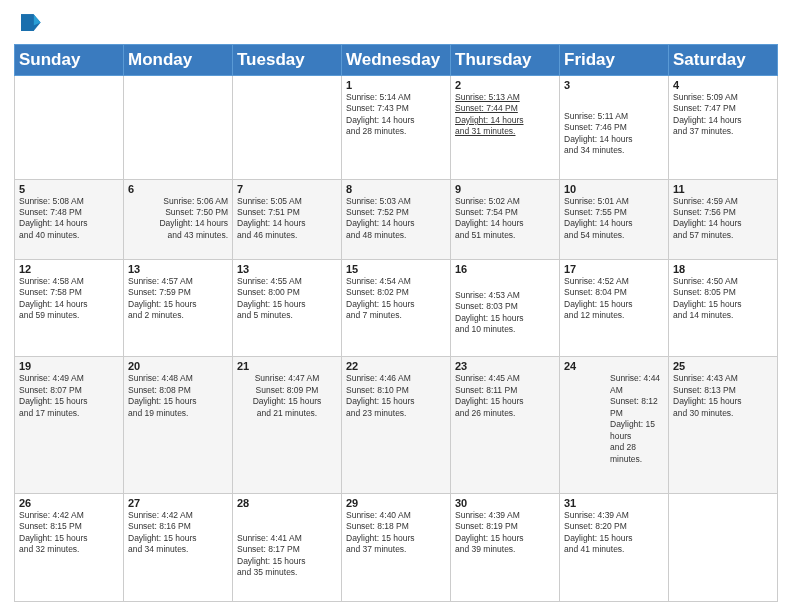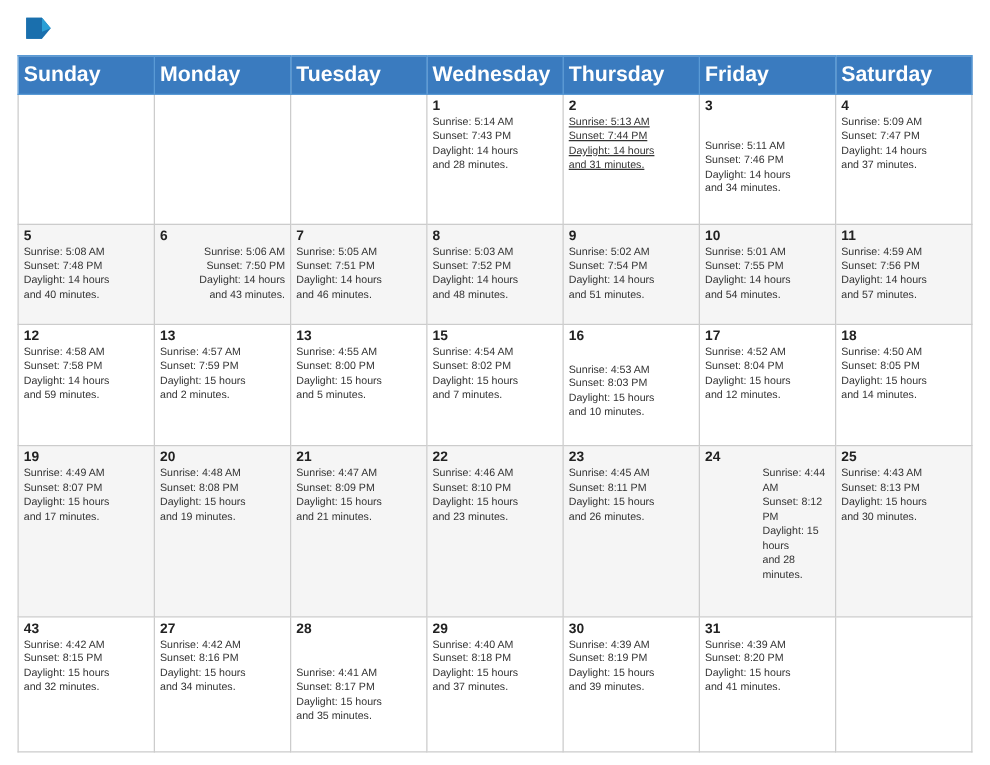--- a/index.html
+++ b/index.html
@@ -281,21 +281,21 @@
           </td>
           <td>
             <div class="day-number">20</div>
             <div class="day-info" style="white-space: pre-line;">Sunrise: 4:48 AM
 Sunset: 8:08 PM
 Daylight: 15 hours
 and 19 minutes.</div>
           </td>
           <td>
             <div class="day-number">21</div>
-            <div class="day-info" style="white-space: pre-line;">Sunrise: 4:47 AM
+            <div class="day-info" style="white-space: pre-line; text-align: center;">Sunrise: 4:47 AM
 Sunset: 8:09 PM
 Daylight: 15 hours
 and 21 minutes.</div>
           </td>
           <td>
             <div class="day-number">22</div>
             <div class="day-info" style="white-space: pre-line;">Sunrise: 4:46 AM
 Sunset: 8:10 PM
 Daylight: 15 hours
 and 23 minutes.</div>
@@ -317,21 +317,21 @@
           <td>
             <div class="day-number">25</div>
             <div class="day-info" style="white-space: pre-line;">Sunrise: 4:43 AM
 Sunset: 8:13 PM
 Daylight: 15 hours
 and 30 minutes.</div>
           </td>
         </tr>
         <tr>
           <td>
-            <div class="day-number">43</div>
+            <div class="day-number">26</div>
             <div class="day-info" style="white-space: pre-line;">Sunrise: 4:42 AM
 Sunset: 8:15 PM
 Daylight: 15 hours
 and 32 minutes.</div>
           </td>
           <td>
             <div class="day-number">27</div>
             <div class="day-info" style="white-space: pre-line;">Sunrise: 4:42 AM
 Sunset: 8:16 PM
 Daylight: 15 hours

